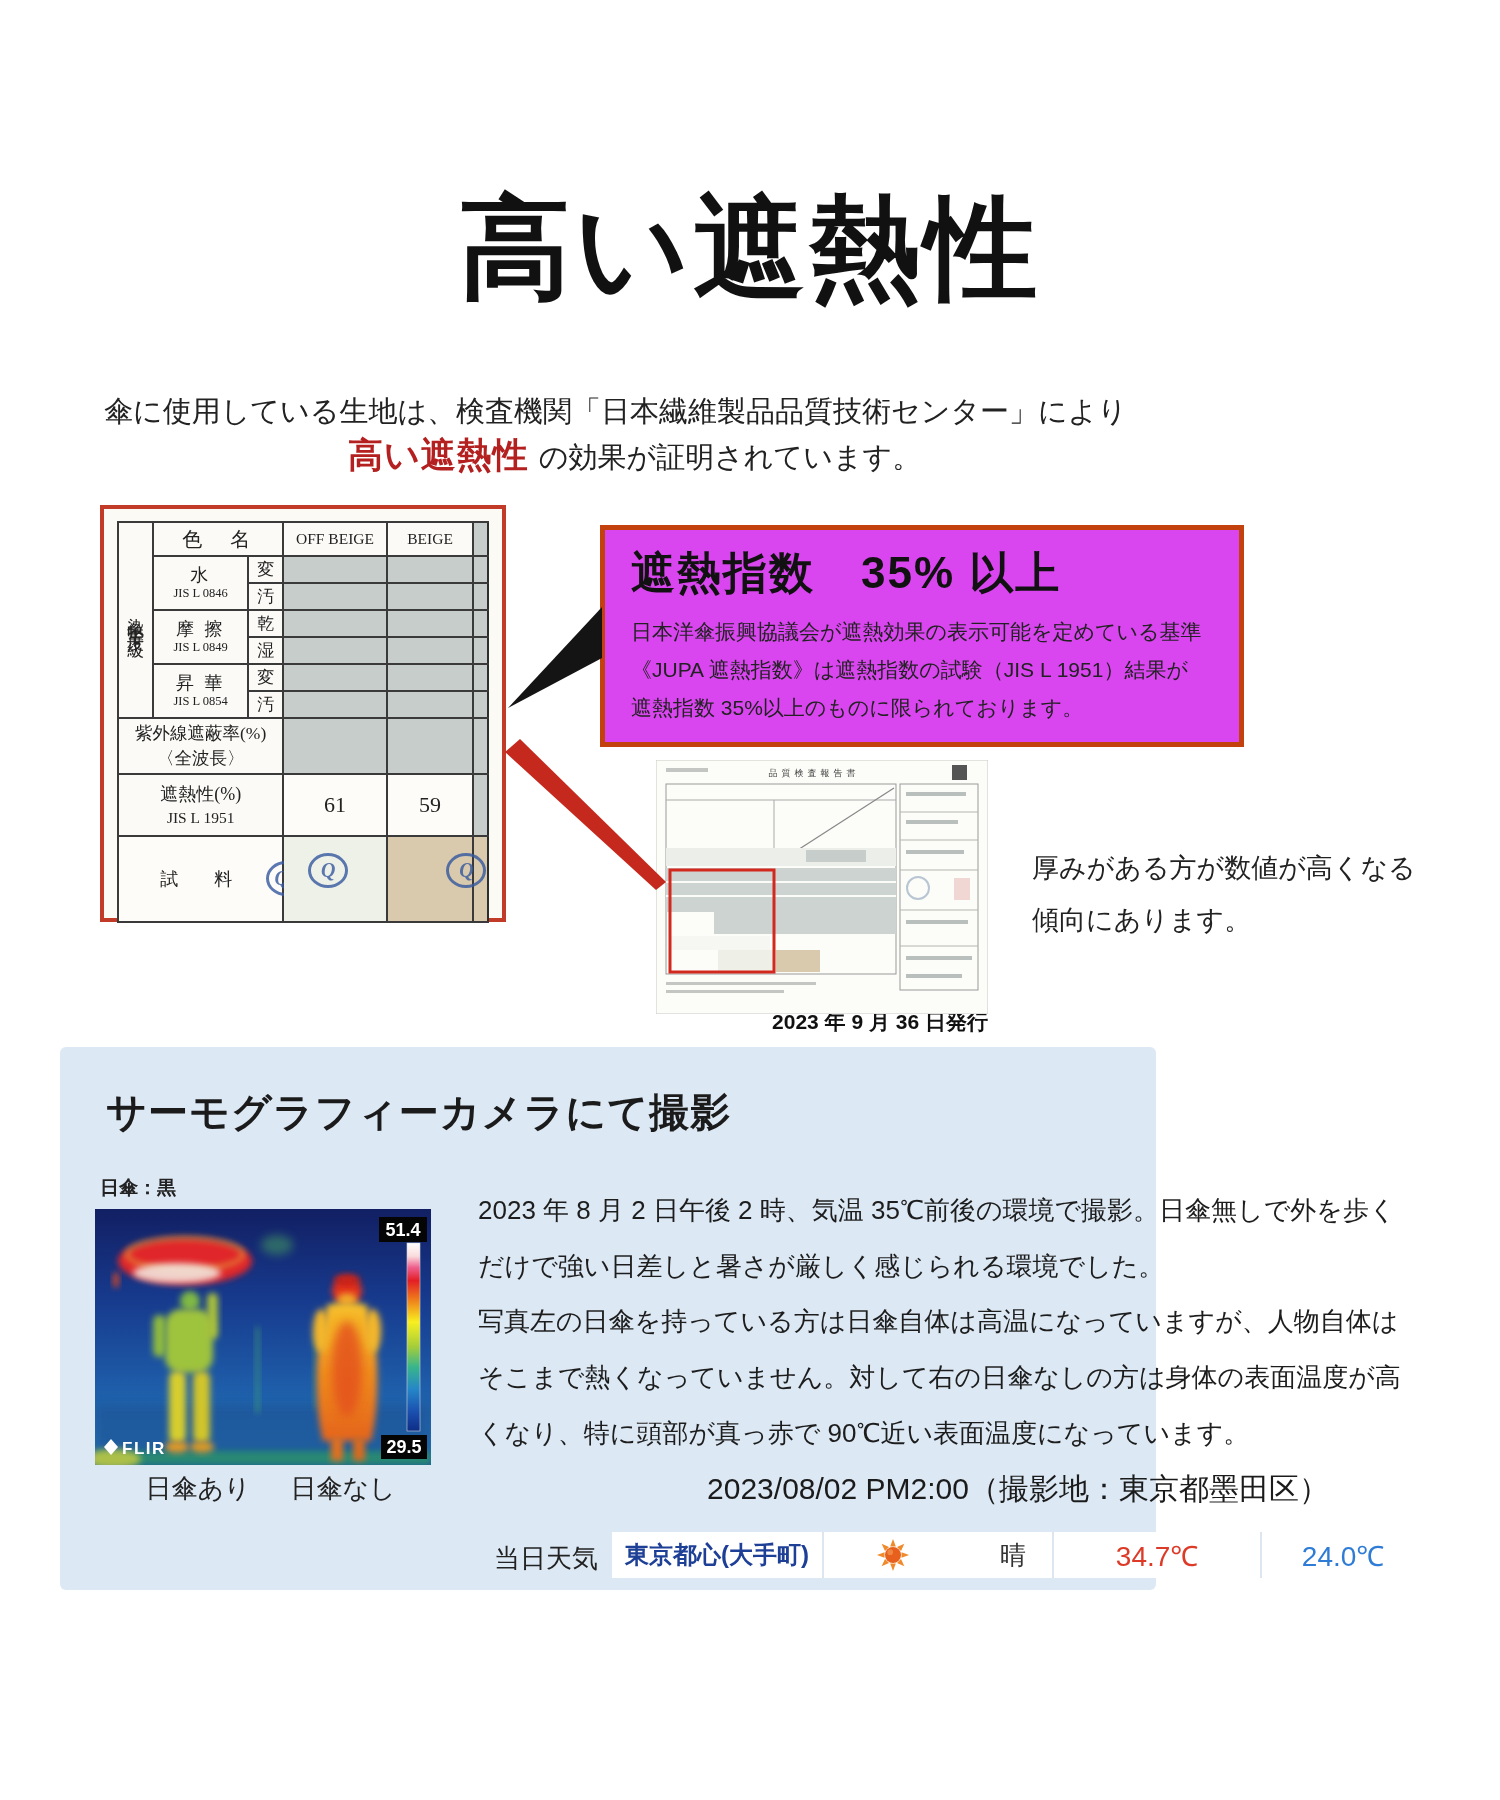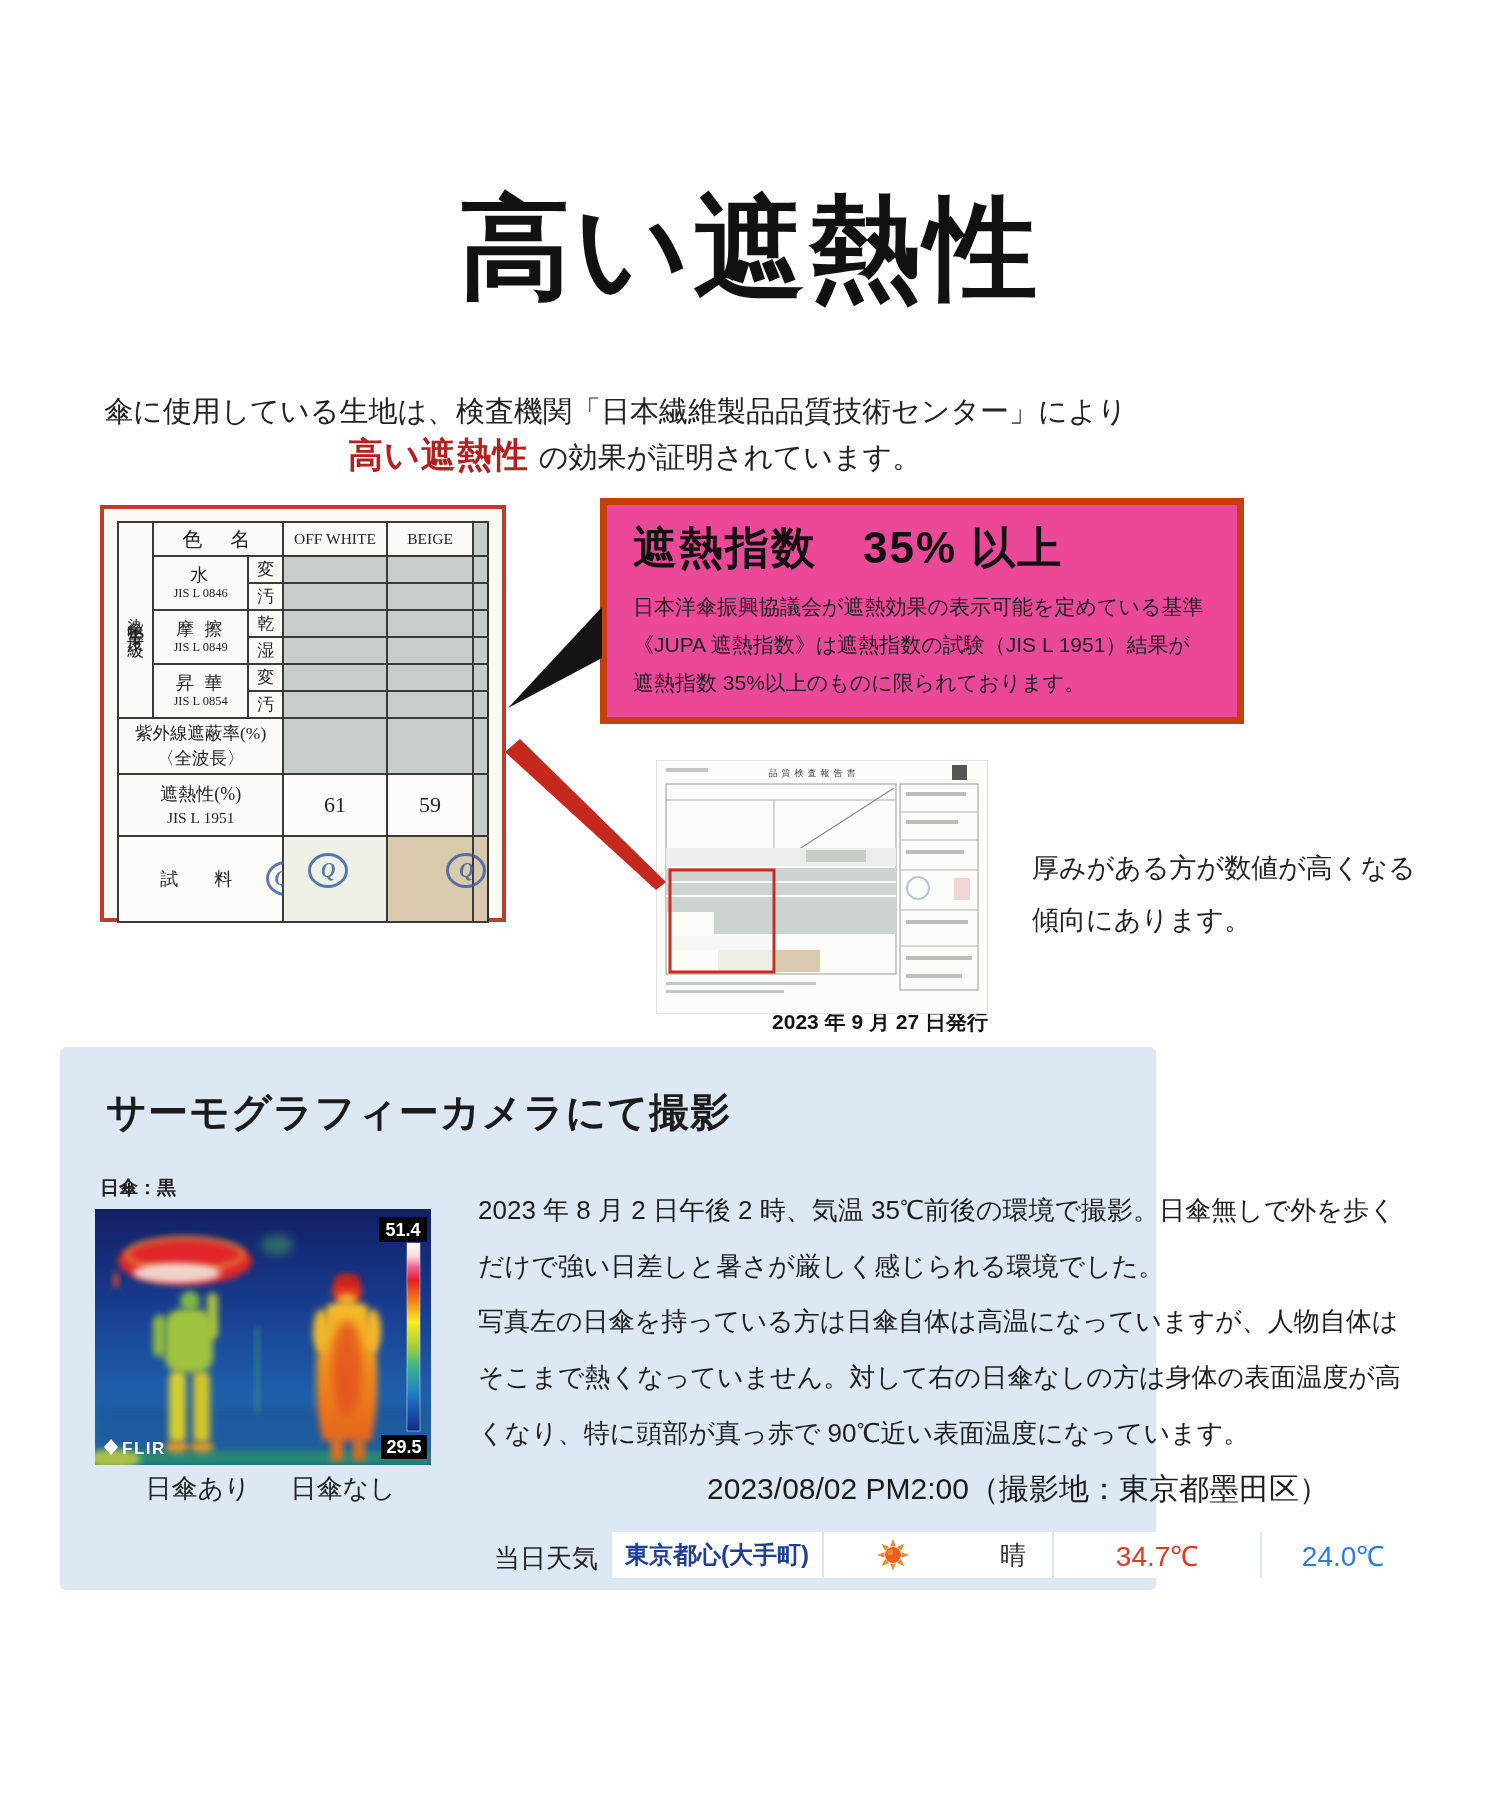--- a/index.html
+++ b/index.html
@@ -43,22 +43,22 @@
   td.sw-bg{background:#d9caad;position:relative;}
   td.sw-bg2{background:#d9caad;}
   .qstamp{position:absolute;width:40px;height:35px;border:3px solid #35589f;border-radius:50%;
           display:flex;align-items:center;justify-content:center;opacity:.8;box-sizing:border-box;}
   .qstamp i{font:italic bold 20px "Liberation Serif",serif;color:#35589f;}
   .q1{right:-24px;top:24px;}
   .q2{left:24px;top:16px;}
   .q3{right:-14px;top:16px;}
 
   
-  .jupa-box{position:absolute;left:600px;top:498px;width:644px;box-sizing:border-box;z-index:2;
-            border:7px solid #c2410c;background:#ec4899;padding:14px 16px 16px 26px;}
+  .jupa-box{position:absolute;left:600px;top:525px;width:644px;box-sizing:border-box;z-index:2;
+            border:5px solid #c2410c;background:#d946ef;padding:14px 16px 16px 26px;}
   .jupa-box .jh{font-size:44px;font-weight:bold;letter-spacing:2px;color:#111;white-space:nowrap;margin-bottom:10px;}
   .jupa-box .jl{font-size:21px;color:#222;line-height:1.8;white-space:nowrap;}
 
   
   .overlay-svg{position:absolute;left:460px;top:590px;z-index:3;pointer-events:none;}
 
   
   .doc-thumb{position:absolute;left:656px;top:760px;width:332px;height:254px;z-index:1;}
   .doc-issued{position:absolute;left:656px;top:1008px;width:332px;text-align:right;
               font-size:21px;font-weight:bold;color:#111;}
@@ -109,21 +109,21 @@
           <col style="width:92px">
           <col style="width:34px">
           <col style="width:100px">
           <col style="width:84px">
           <col style="width:14px">
         </colgroup>
       <tbody>
           <tr class="r-head">
         <td class="vert" rowspan="7"><span class="vtext">染色堅牢度・級</span></td>
         <td colspan="2" class="cname">色　名</td>
-        <td class="colhead">OFF WHITE</td>
+        <td class="colhead">OFF BEIGE</td>
         <td class="colhead">BEIGE</td>
         <td class="sliver gray"></td>
       </tr>
       <tr class="r-sub">
         <td rowspan="2" class="tname">
               <span class="tn">水</span>
               <span class="jis">JIS L 0846</span>
             </td>
         <td class="subc">変</td>
         <td class="gray"></td>
@@ -250,21 +250,21 @@
     <rect x="250" y="60" width="52" height="4" fill="#b9bfbd"></rect>
     <rect x="250" y="90" width="58" height="4" fill="#b9bfbd"></rect>
     <circle cx="262" cy="128" r="11" fill="none" stroke="#8aa0b8" stroke-width="2" opacity=".6"></circle>
     <rect x="298" y="118" width="16" height="22" fill="#e8b8b4" opacity=".55"></rect>
     <rect x="250" y="160" width="62" height="4" fill="#b9bfbd"></rect>
     <rect x="250" y="196" width="66" height="4" fill="#b9bfbd"></rect>
     <rect x="250" y="214" width="56" height="4" fill="#b9bfbd"></rect>
     <rect x="10" y="222" width="150" height="3" fill="#c3c6c2"></rect>
     <rect x="10" y="230" width="118" height="3" fill="#c3c6c2"></rect>
   </svg>
-  <div class="doc-issued">2023 年 9 月 27 日発行</div>
+  <div class="doc-issued">2023 年 9 月 36 日発行</div>
 
   <div class="note">
     <div>厚みがある方が数値が高くなる</div>
     <div>傾向にあります。</div>
   </div>
 
   <div class="thermo">
     <div class="t-head">サーモグラフィーカメラにて撮影</div>
     <div class="t-tag">日傘：黒</div>
 

